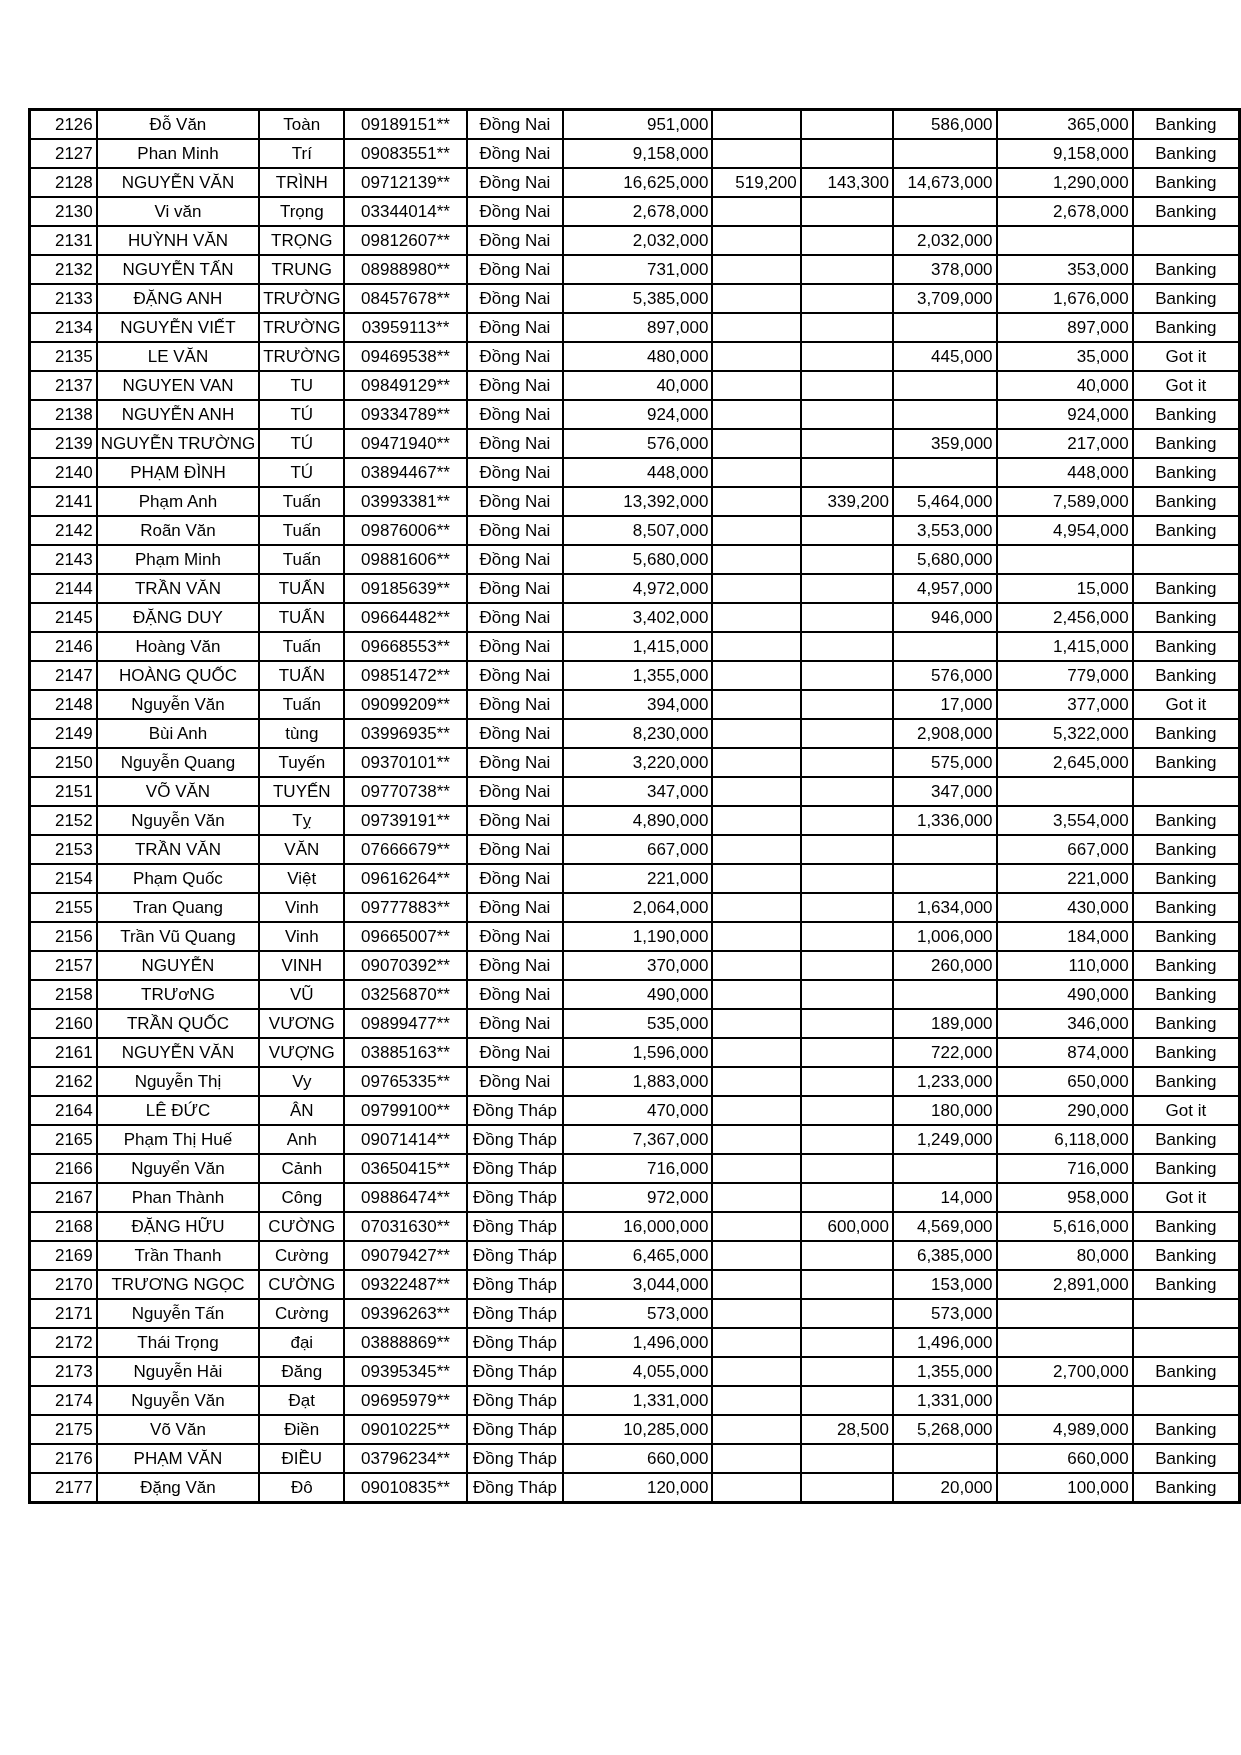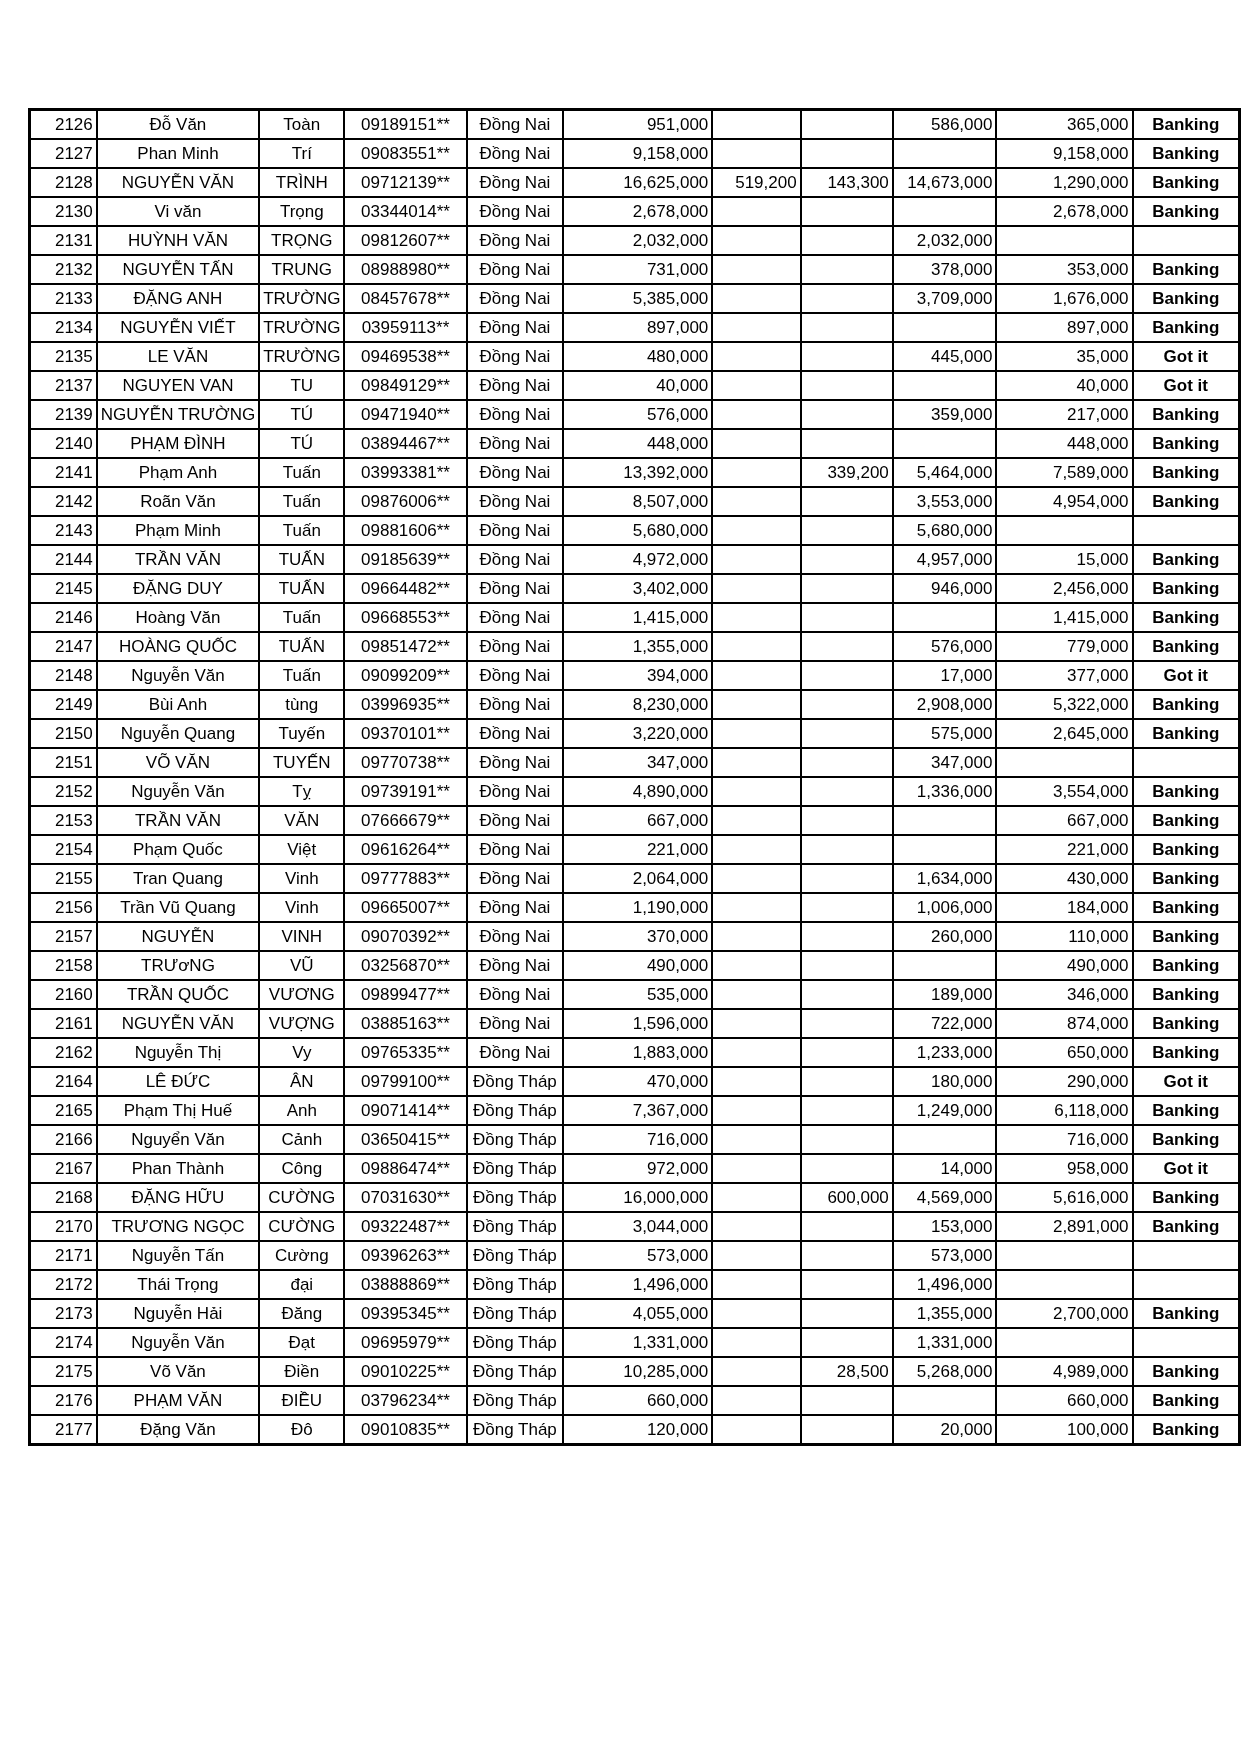--- a/index.html
+++ b/index.html
@@ -40,21 +40,20 @@
     white-space: nowrap;
     overflow: hidden;
     background: #fff;
   }
   td.a-right  { text-align: right;  padding-right: 7px; }
   td.a-center { text-align: center; }
   td.col-id   { padding-right: 4px; }
   td.col-status {
     font-size: 15px;
     line-height: 30px;
-    font-weight: bold;
   }
 </style>
 </head>
 <body>
 
 <div class="sheet">
   <table class="grid">
     <colgroup>
       <col style="width:68px">
       <col style="width:126px">
@@ -193,20 +192,33 @@
           <td class="a-center">09849129**</td>
           <td class="a-center">Đồng Nai</td>
           <td class="a-right">40,000</td>
           <td class="a-right"></td>
           <td class="a-right"></td>
           <td class="a-right"></td>
           <td class="a-right">40,000</td>
           <td class="a-center col-status">Got it</td>
         </tr>
         <tr>
+          <td class="a-right col-id">2138</td>
+          <td class="a-center">NGUYỄN ANH</td>
+          <td class="a-center">TÚ</td>
+          <td class="a-center">09334789**</td>
+          <td class="a-center">Đồng Nai</td>
+          <td class="a-right">924,000</td>
+          <td class="a-right"></td>
+          <td class="a-right"></td>
+          <td class="a-right"></td>
+          <td class="a-right">924,000</td>
+          <td class="a-center col-status">Banking</td>
+        </tr>
+        <tr>
           <td class="a-right col-id">2139</td>
           <td class="a-center">NGUYỄN TRƯỜNG</td>
           <td class="a-center">TÚ</td>
           <td class="a-center">09471940**</td>
           <td class="a-center">Đồng Nai</td>
           <td class="a-right">576,000</td>
           <td class="a-right"></td>
           <td class="a-right"></td>
           <td class="a-right">359,000</td>
           <td class="a-right">217,000</td>
@@ -554,20 +566,33 @@
           <td class="a-right col-id">2168</td>
           <td class="a-center">ĐẶNG HỮU</td>
           <td class="a-center">CƯỜNG</td>
           <td class="a-center">07031630**</td>
           <td class="a-center">Đồng Tháp</td>
           <td class="a-right">16,000,000</td>
           <td class="a-right"></td>
           <td class="a-right">600,000</td>
           <td class="a-right">4,569,000</td>
           <td class="a-right">5,616,000</td>
+          <td class="a-center col-status">Banking</td>
+        </tr>
+        <tr>
+          <td class="a-right col-id">2169</td>
+          <td class="a-center">Trần Thanh</td>
+          <td class="a-center">Cường</td>
+          <td class="a-center">09079427**</td>
+          <td class="a-center">Đồng Tháp</td>
+          <td class="a-right">6,465,000</td>
+          <td class="a-right"></td>
+          <td class="a-right"></td>
+          <td class="a-right">6,385,000</td>
+          <td class="a-right">80,000</td>
           <td class="a-center col-status">Banking</td>
         </tr>
         <tr>
           <td class="a-right col-id">2170</td>
           <td class="a-center">TRƯƠNG NGỌC</td>
           <td class="a-center">CƯỜNG</td>
           <td class="a-center">09322487**</td>
           <td class="a-center">Đồng Tháp</td>
           <td class="a-right">3,044,000</td>
           <td class="a-right"></td>

